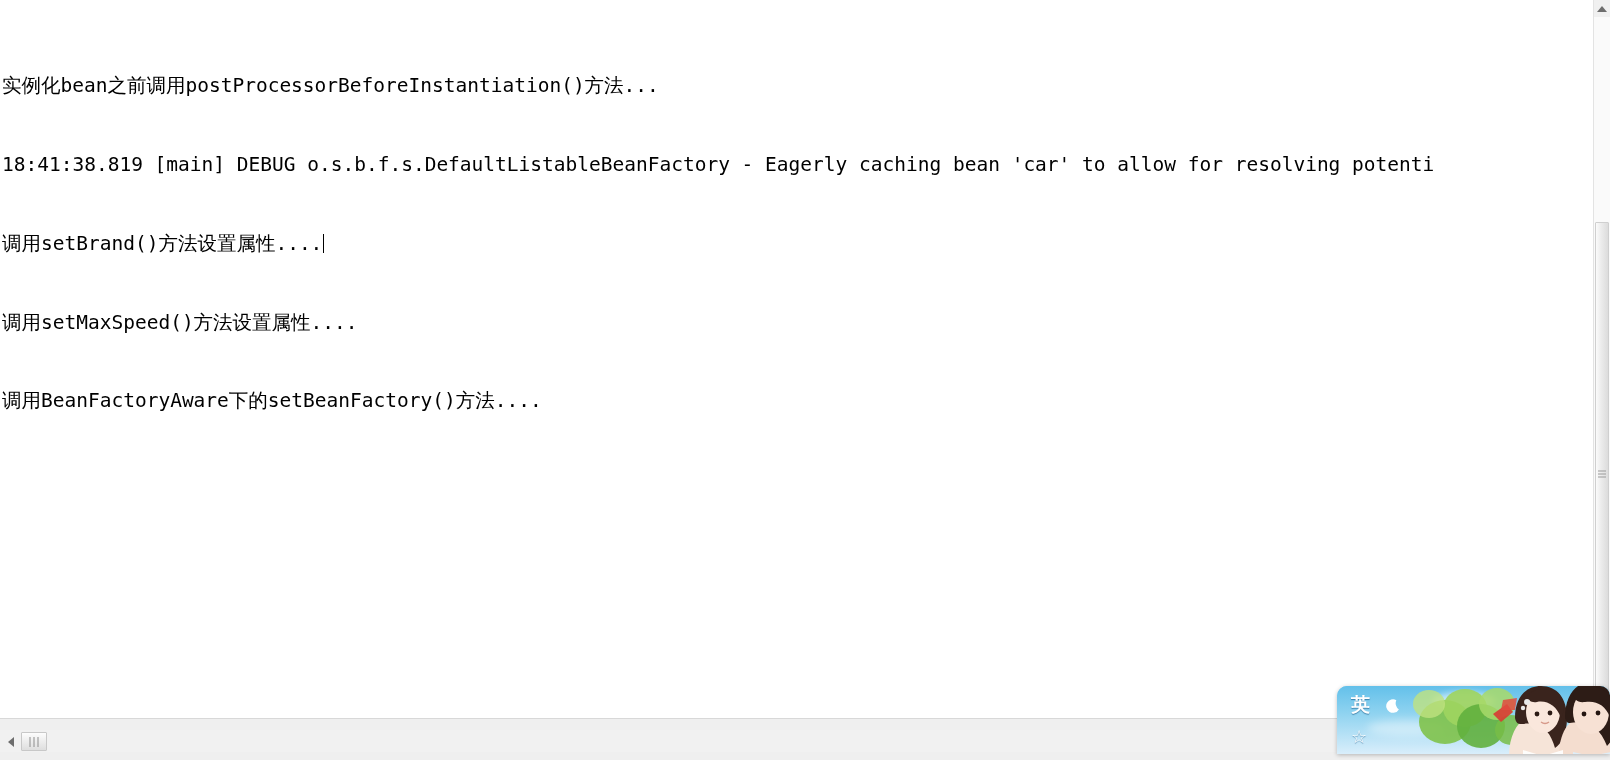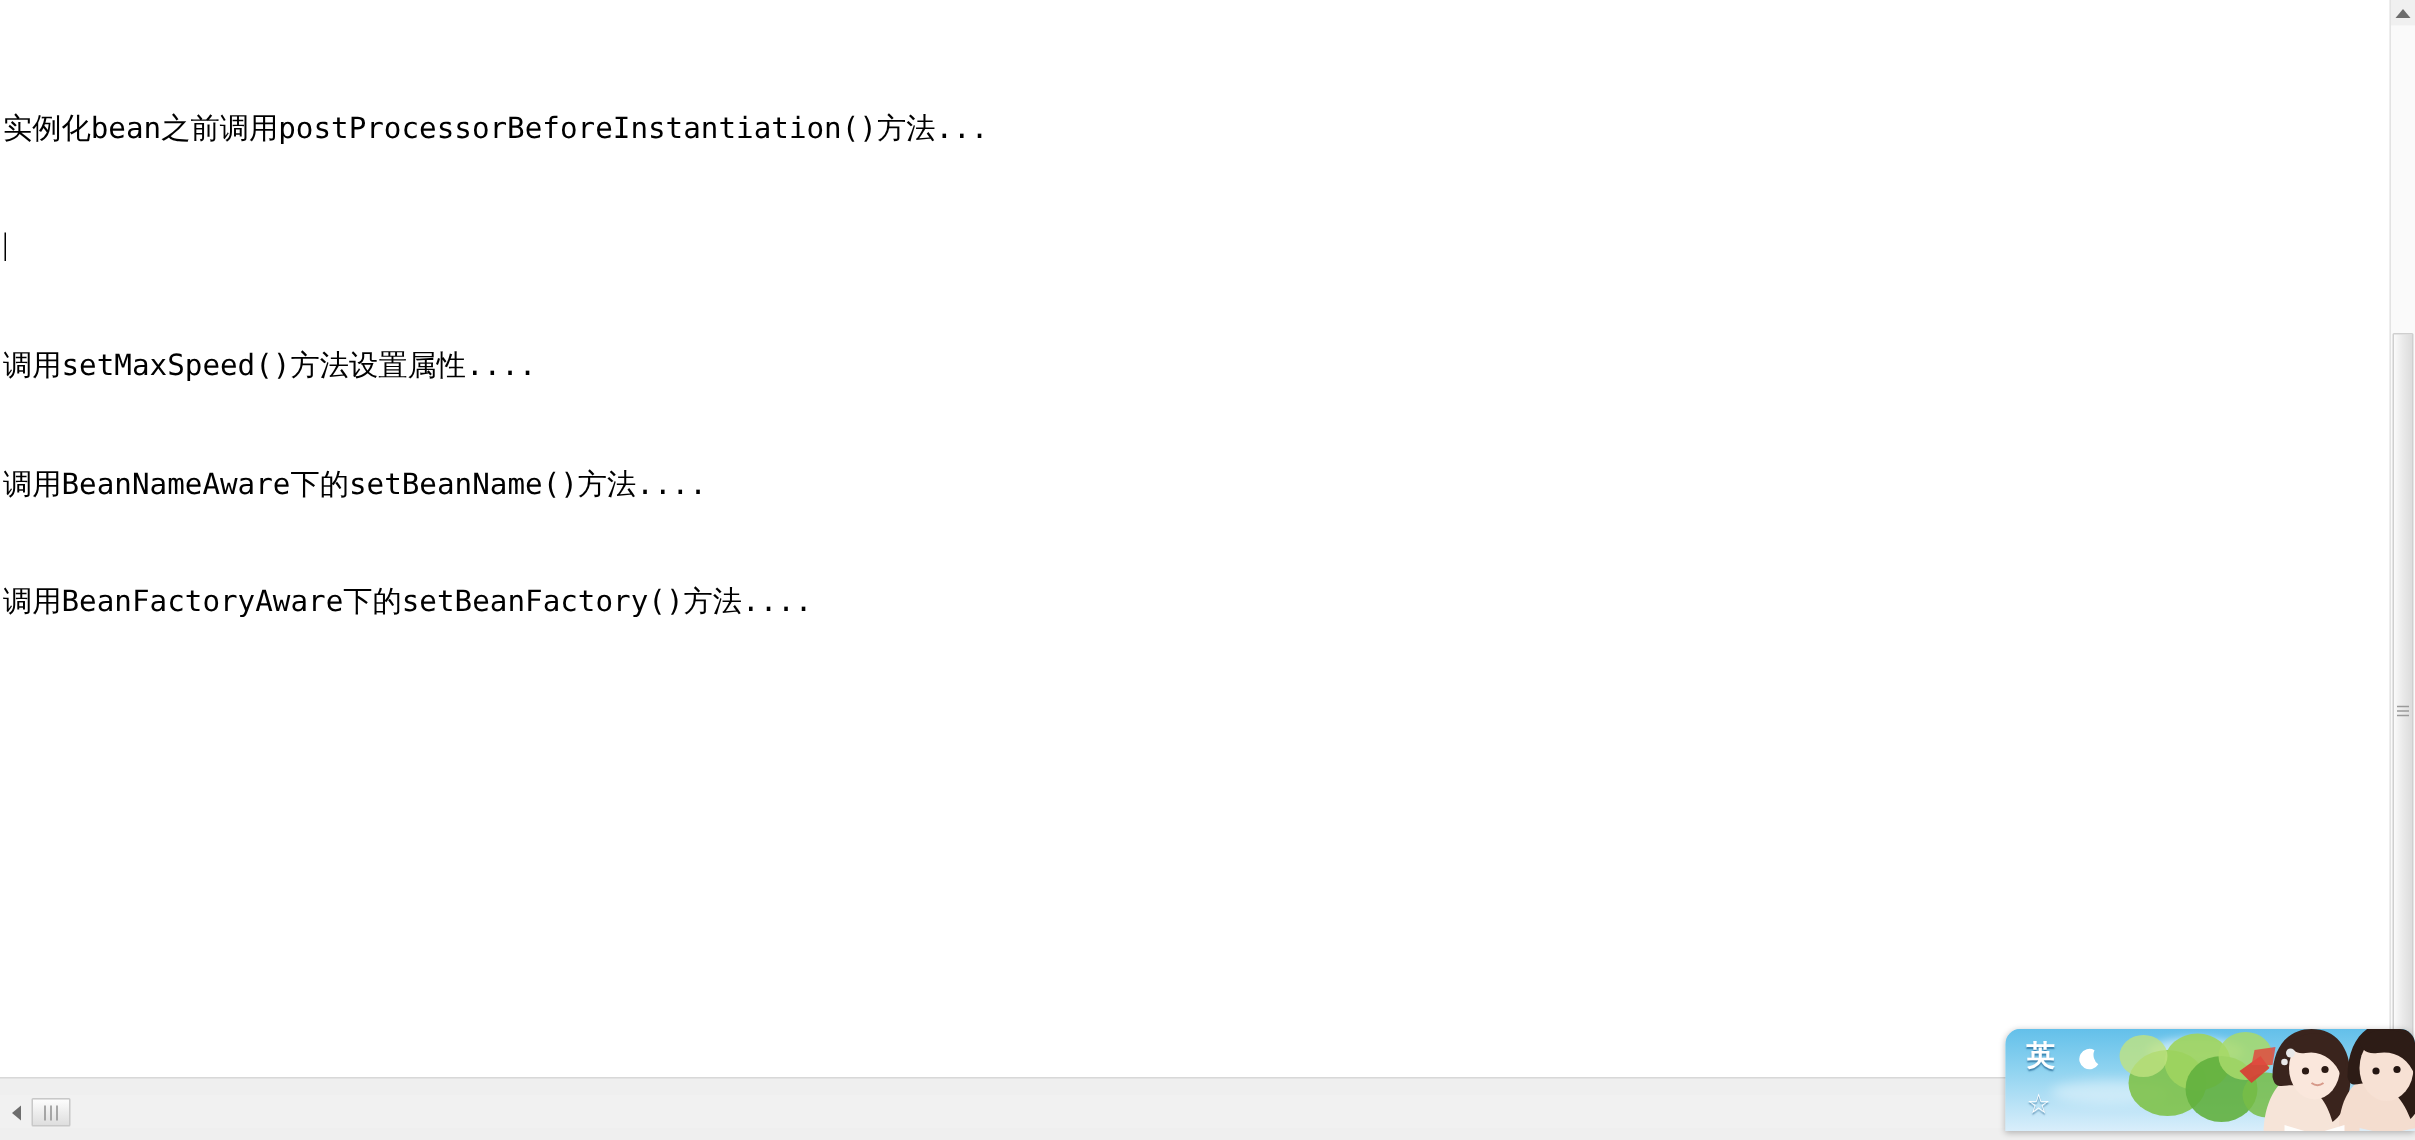--- a/index.html
+++ b/index.html
@@ -235,23 +235,23 @@
 </style>
 </head>
 <body>
 
 <div id="app">
 
   <div id="console-viewport">
     <div id="console-lines">
 
       <div class="log-line">实例化bean之前调用postProcessorBeforeInstantiation()方法...</div>
-      <div class="log-line"><span class="caret"></span></div>
+      <div class="log-line">18:41:38.819 [main] DEBUG o.s.b.f.s.DefaultListableBeanFactory - Eagerly caching bean 'car' to allow for resolving potenti</div>
+      <div class="log-line"><span>调用setBrand()方法设置属性....</span><span class="caret"></span></div>
       <div class="log-line">调用setMaxSpeed()方法设置属性....</div>
-      <div class="log-line">调用BeanNameAware下的setBeanName()方法....</div>
       <div class="log-line">调用BeanFactoryAware下的setBeanFactory()方法....</div>
       
       
       
       
       
       
       
       
       

